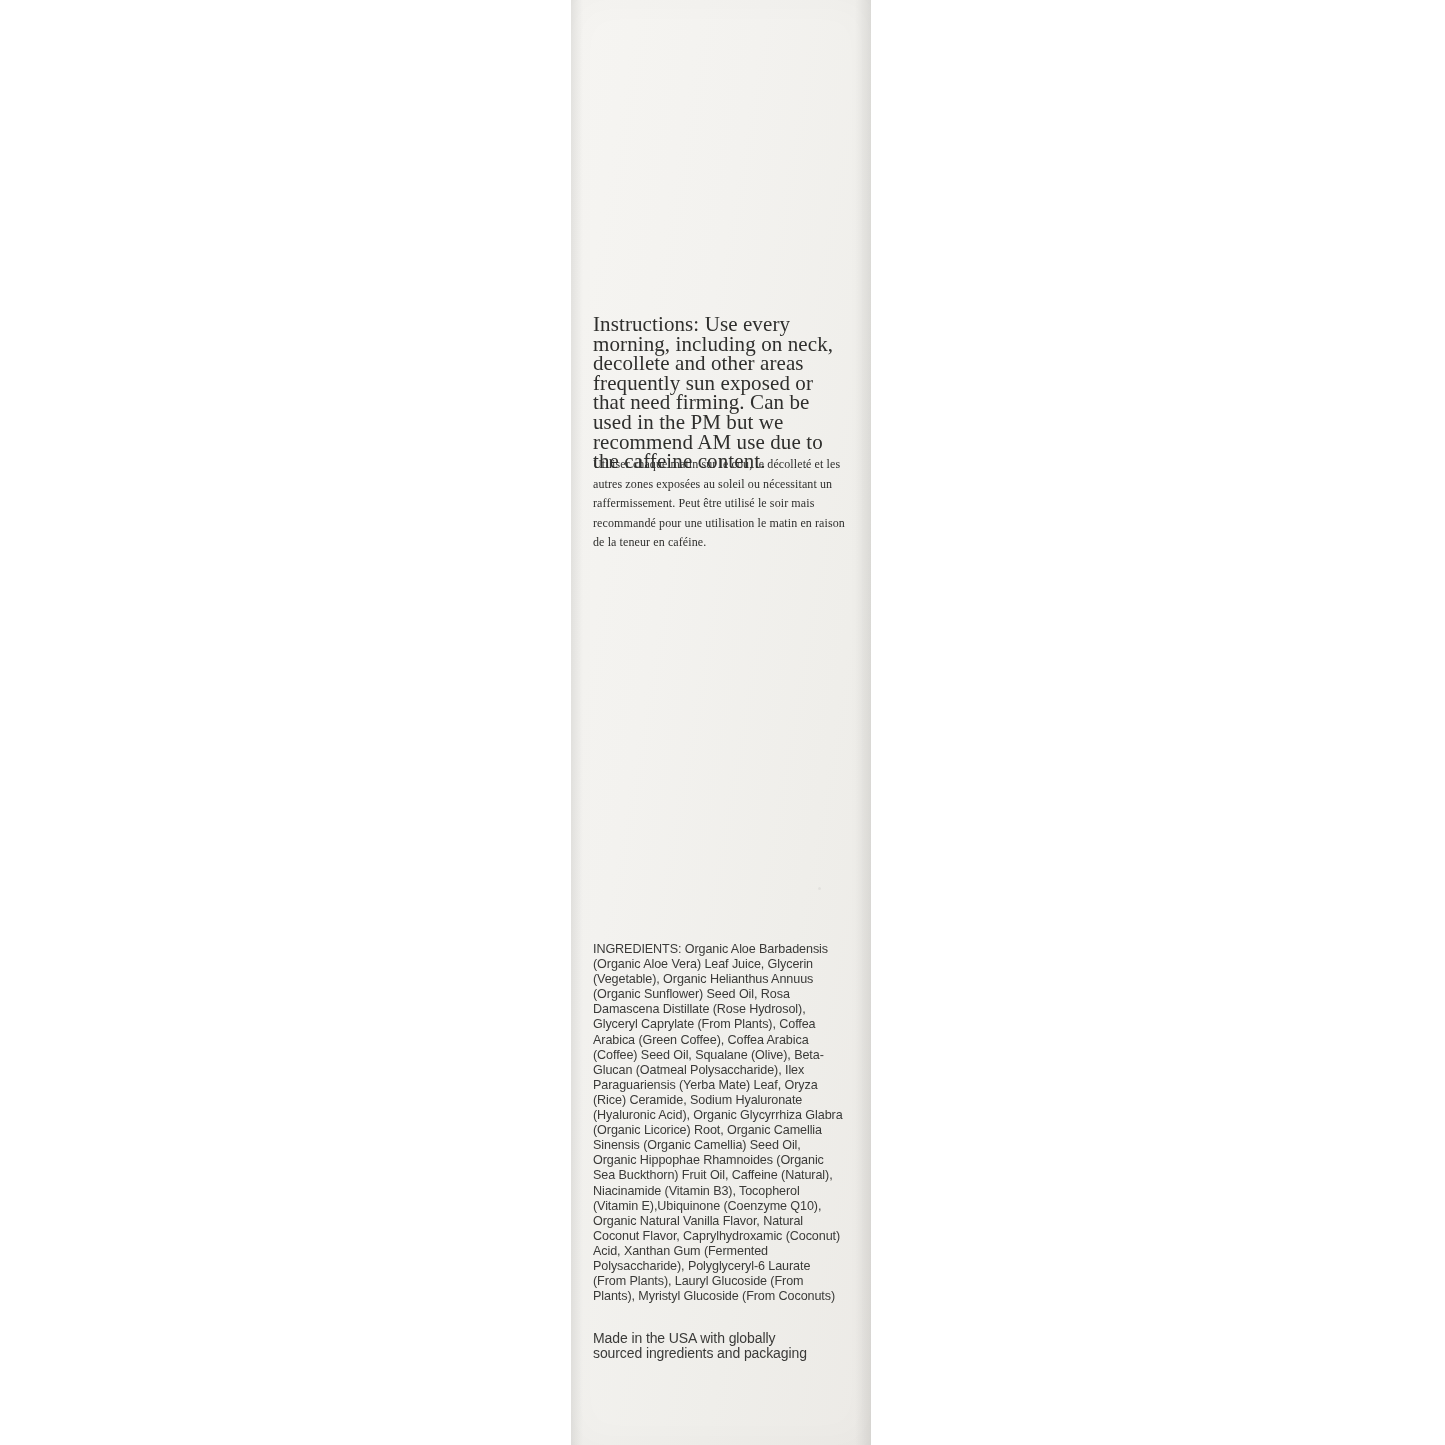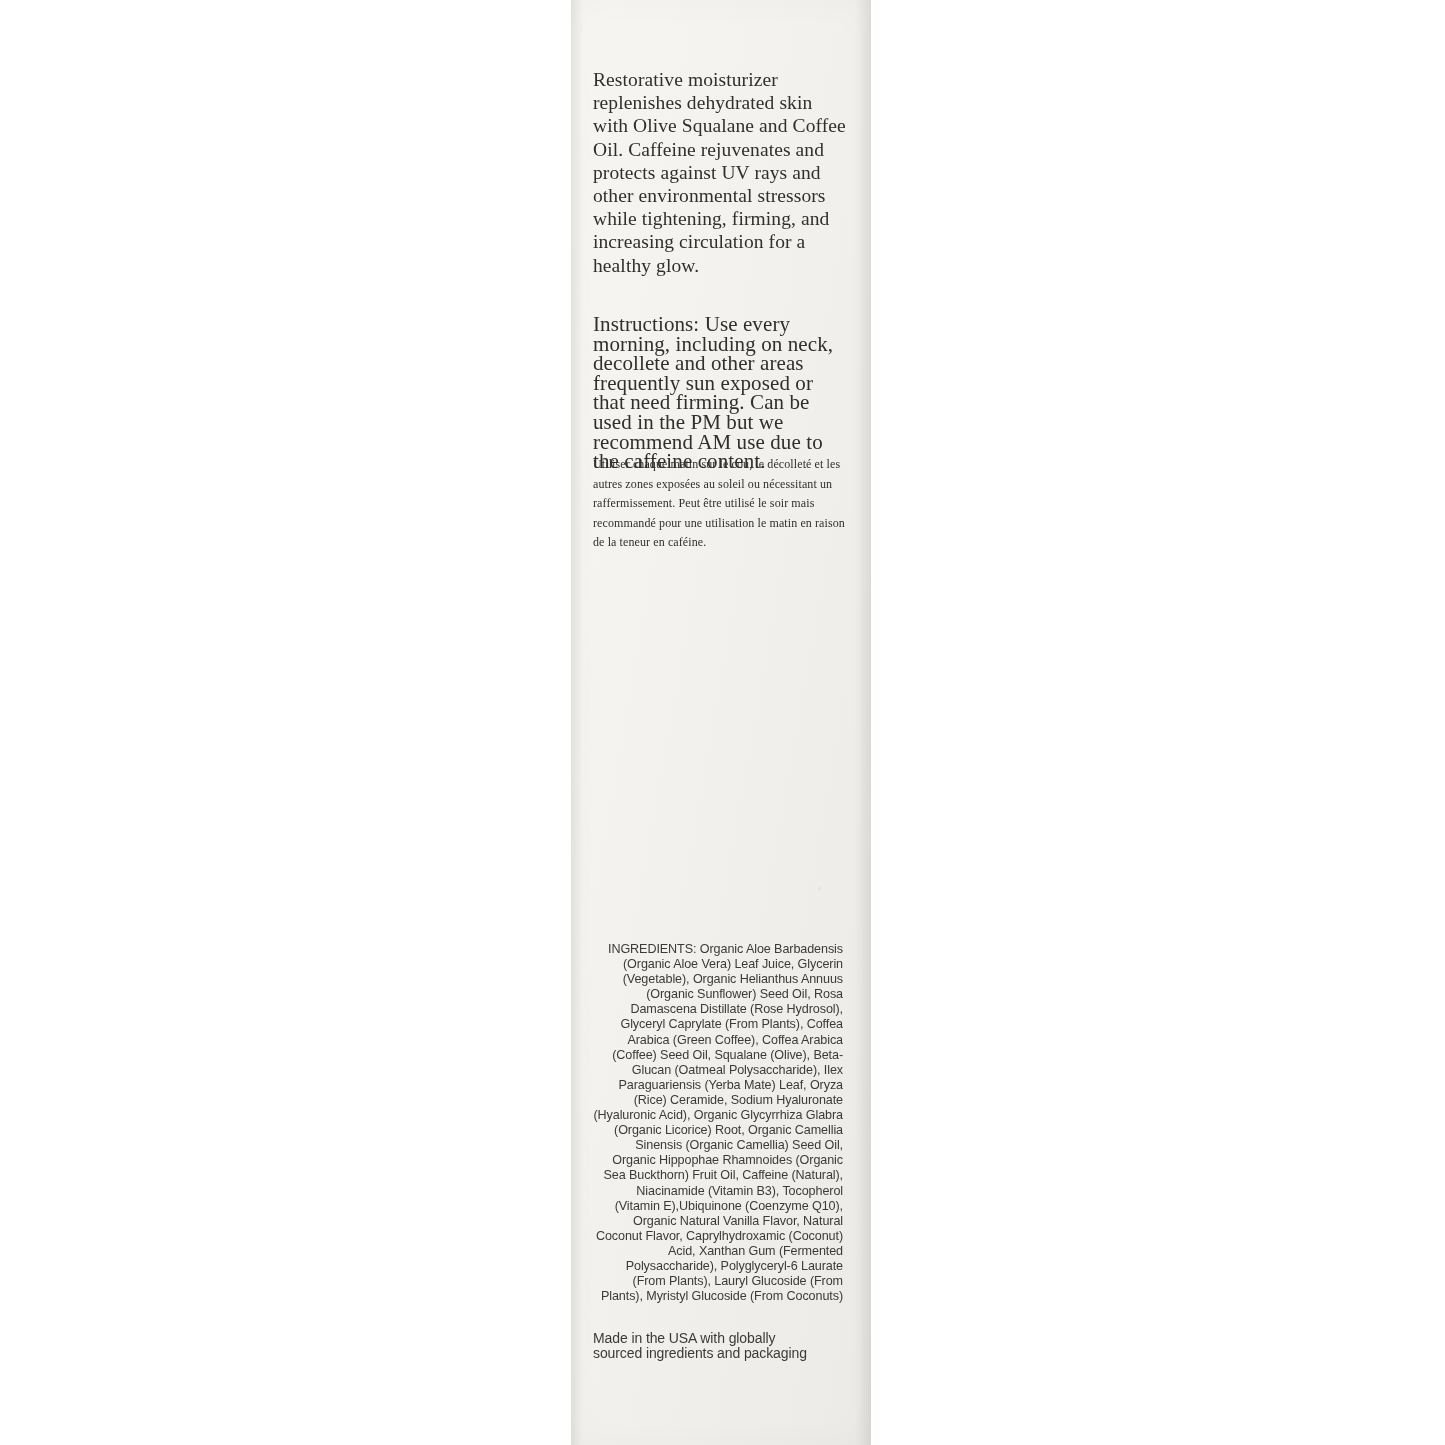--- a/index.html
+++ b/index.html
@@ -84,21 +84,20 @@
   .ingredients {
     position: absolute;
     top: 942px;
     left: 0;
     width: 250px;
     font-family: "Liberation Sans", sans-serif;
     font-size: 12.6px;
     line-height: 15.1px;
     color: #3a3a38;
     letter-spacing: -0.1px;
-    text-align: right;
   }
   .made-in {
     position: absolute;
     top: 1331px;
     left: 0;
     width: 235px;
     font-family: "Liberation Sans", sans-serif;
     font-size: 14px;
     line-height: 15.1px;
     color: #3a3a38;
@@ -111,21 +110,20 @@
     background: rgba(0,0,0,0.05);
     border-radius: 50%;
   }
 </style>
 </head>
 <body>
 
 <div class="panel">
   <div class="content">
 
-    <div class="serif-block desc">Restorative moisturizer replenishes dehydrated skin with Olive Squalane and Coffee Oil. Caffeine rejuvenates and protects against UV rays and other environmental stressors while tightening, firming, and increasing circulation for a healthy glow.</div>
 
     <div class="serif-block instructions">Instructions: Use every morning, including on neck, decollete and other areas frequently sun exposed or that need firming. Can be used in the PM but we recommend AM use due to the caffeine content.</div>
 
     <div class="serif-block instructions-fr">Utiliser chaque matin sur le cou, le décolleté et les autres zones exposées au soleil ou nécessitant un raffermissement. Peut être utilisé le soir mais recommandé pour une utilisation le matin en raison de la teneur en caféine.</div>
 
     <div class="ingredients">INGREDIENTS: Organic Aloe Barbadensis (Organic Aloe Vera) Leaf Juice, Glycerin (Vegetable), Organic Helianthus Annuus (Organic Sunflower) Seed Oil, Rosa Damascena Distillate (Rose Hydrosol), Glyceryl Caprylate (From Plants), Coffea Arabica (Green Coffee), Coffea Arabica (Coffee) Seed Oil, Squalane (Olive), Beta-Glucan (Oatmeal Polysaccharide), Ilex Paraguariensis (Yerba Mate) Leaf, Oryza (Rice) Ceramide, Sodium Hyaluronate (Hyaluronic Acid), Organic Glycyrrhiza Glabra (Organic Licorice) Root, Organic Camellia Sinensis (Organic Camellia) Seed Oil, Organic Hippophae Rhamnoides (Organic Sea Buckthorn) Fruit Oil,  Caffeine (Natural), Niacinamide (Vitamin B3), Tocopherol (Vitamin E),Ubiquinone (Coenzyme Q10), Organic Natural Vanilla Flavor, Natural Coconut Flavor, Caprylhydroxamic (Coconut) Acid, Xanthan Gum (Fermented Polysaccharide), Polyglyceryl-6 Laurate (From Plants), Lauryl Glucoside (From Plants), Myristyl Glucoside (From Coconuts)</div>
 
     <div class="made-in">Made  in the USA with globally sourced ingredients and packaging</div>
 
   </div>

